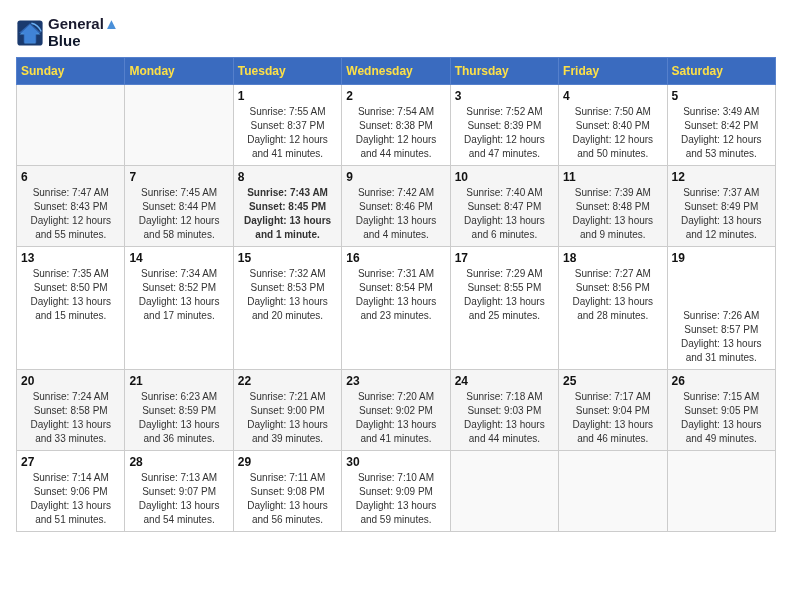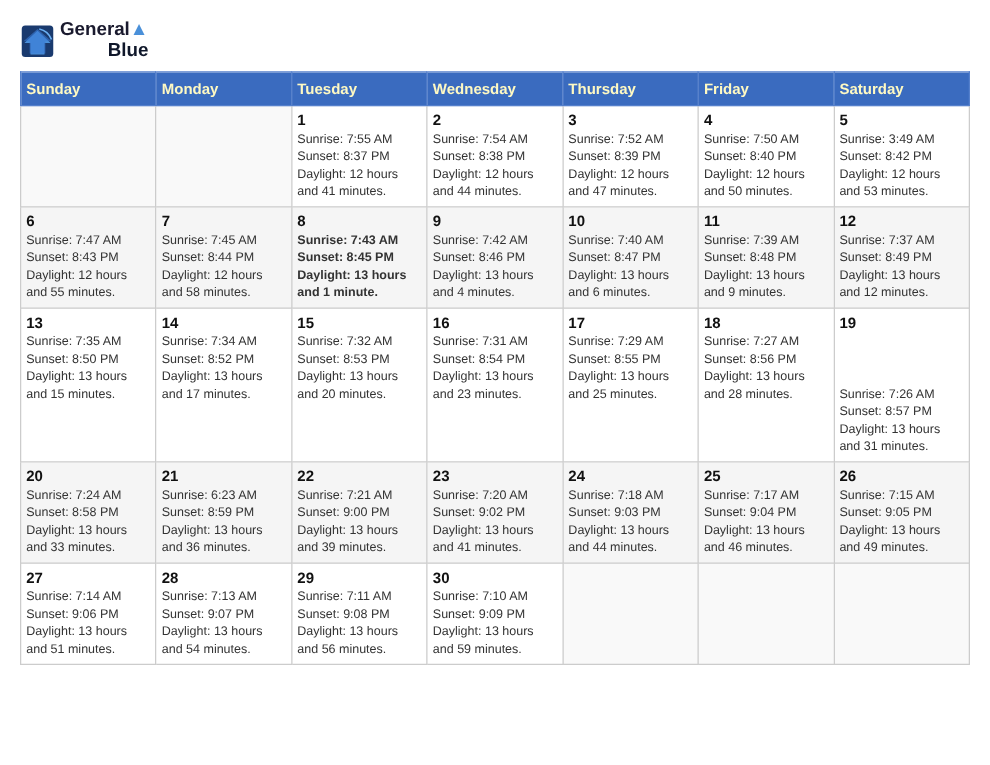--- a/index.html
+++ b/index.html
@@ -13,21 +13,20 @@
     .header {
       display: flex;
       justify-content: space-between;
       align-items: flex-start;
       margin-bottom: 8px;
     }
     .logo {
       display: flex;
       align-items: center;
       gap: 4px;
-      text-align: right;
     }
     .logo-icon {
       width: 28px;
       height: 28px;
     }
     .title-block {
       text-align: right;
     }
     .month-title {
       font-size: 32px;
@@ -38,21 +37,21 @@
       font-size: 14px;
       color: #333;
     }
     table {
       width: 100%;
       border-collapse: collapse;
       table-layout: fixed;
     }
     thead tr th {
       background-color: #3a6bbf;
-      color: #fef9c3;
+      color: #fde047;
       font-size: 12px;
       font-weight: bold;
       padding: 6px 4px;
       text-align: left;
       border: 1px solid #5580cc;
     }
     tbody tr td {
       border: 1px solid #ccc;
       vertical-align: top;
       padding: 4px;
@@ -67,20 +66,21 @@
     .day-number {
       font-size: 12px;
       font-weight: bold;
       margin-bottom: 2px;
       color: #111;
     }
     .day-info {
       font-size: 10px;
       color: #333;
       line-height: 1.4;
+      text-align: center;
     }
     .empty-cell {
       background: #f9f9f9 !important;
     }
   </style>
 </head>
 <body>
 
 <div class="header">
   <div class="logo">

